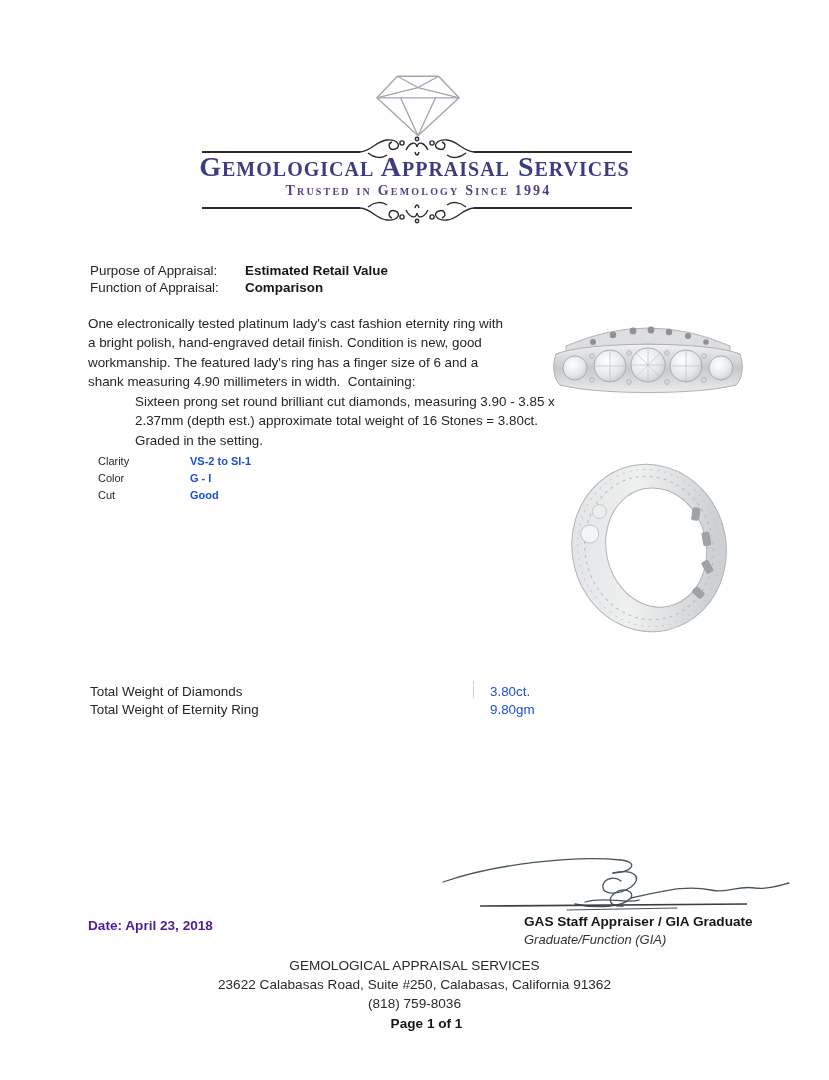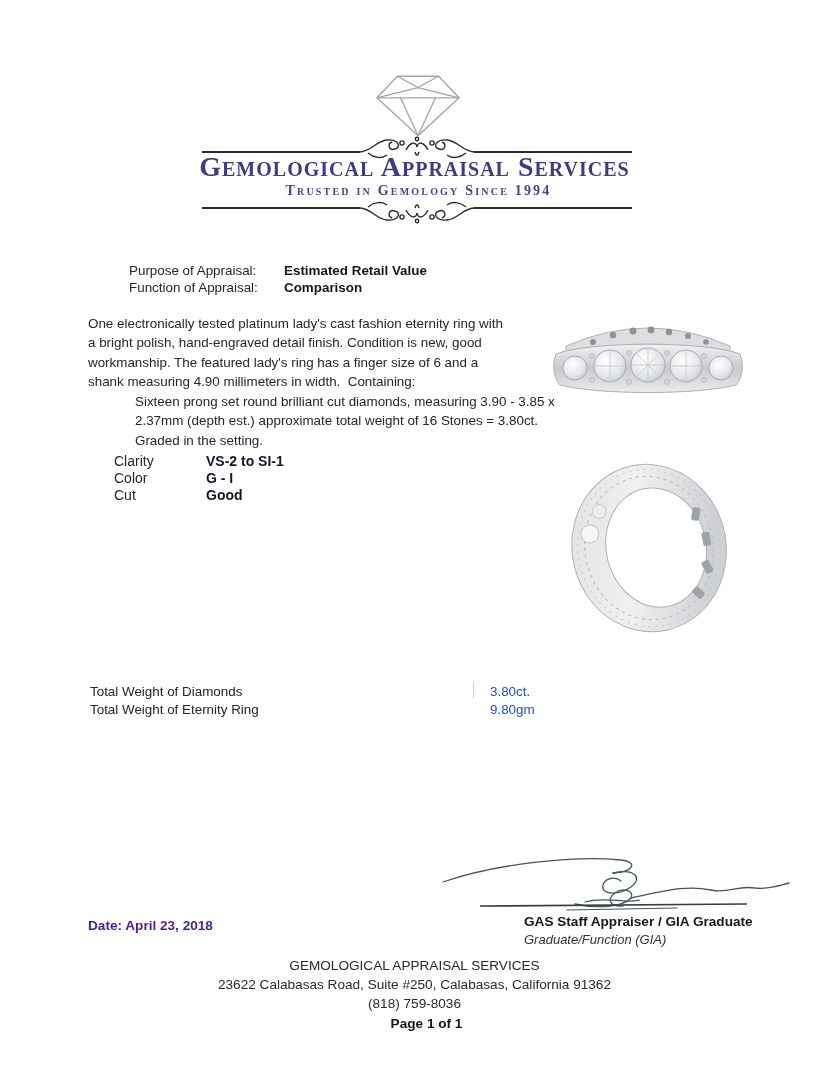--- a/index.html
+++ b/index.html
@@ -19,31 +19,31 @@
     font-weight:600;font-size:28px;letter-spacing:1px;color:#3d3c81;
   }
   .brand-tagline{
     position:absolute;left:8px;right:0;top:183px;text-align:center;
     font-family:"Liberation Serif",serif;font-variant:small-caps;
     font-weight:600;font-size:14px;letter-spacing:2.2px;color:#46458a;
   }
   
   .meta{position:absolute;left:90px;top:263px;font-size:13.4px;line-height:16.5px;}
   .meta-row{display:flex;}
-  .meta-label{width:155px;margin-left:39px;}
+  .meta-label{width:155px;}
   .meta-value{font-weight:bold;color:#161616;}
   
   .para{position:absolute;left:88px;width:424px;font-size:13.4px;line-height:19.3px;white-space:pre-wrap;}
   .para-1{top:314px;}
   .para-2{top:392px;margin-left:47px;}
   
-  .grades{position:absolute;left:114px;top:453px;font-size:14px;line-height:17px;}
+  .grades{position:absolute;left:98px;top:453px;font-size:11px;line-height:17px;}
   .grade-row{display:flex;}
   .grade-label{width:92px;}
-  .grade-value{font-weight:bold;color:#0f172a;}
+  .grade-value{font-weight:bold;color:#1d4ed8;}
   
   .ring-side{position:absolute;left:548px;top:298px;width:200px;height:100px;}
   .ring-standing{position:absolute;left:552px;top:460px;width:195px;height:175px;}
   
   .totals{position:absolute;left:90px;top:683px;font-size:13.4px;line-height:17.5px;}
   .total-row{display:flex;}
   .total-label{width:400px;}
   .total-value{font-weight:normal;color:#1d4ed8;}
   .totals-divider{position:absolute;left:473px;top:681px;width:1px;height:17px;background:#cfcfcf;}
   

